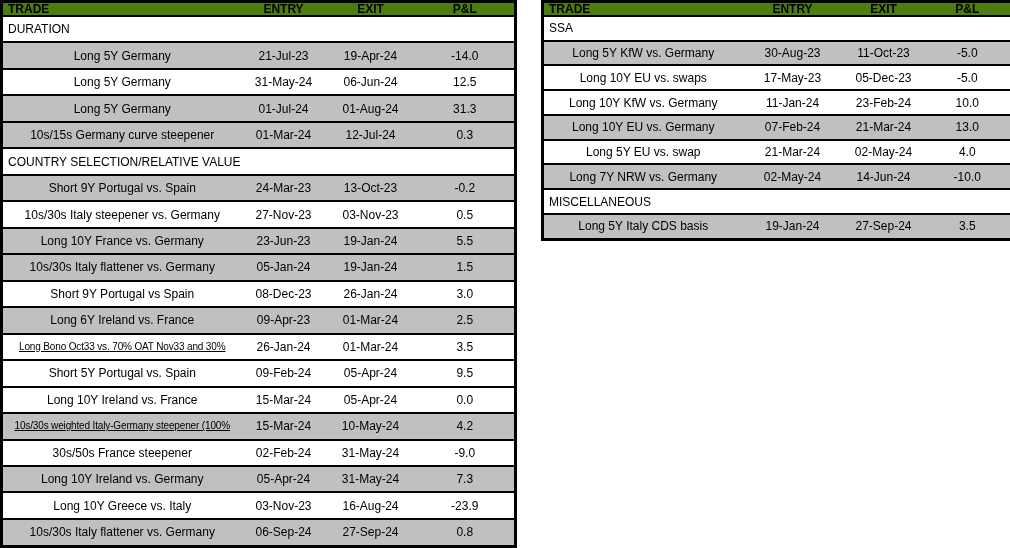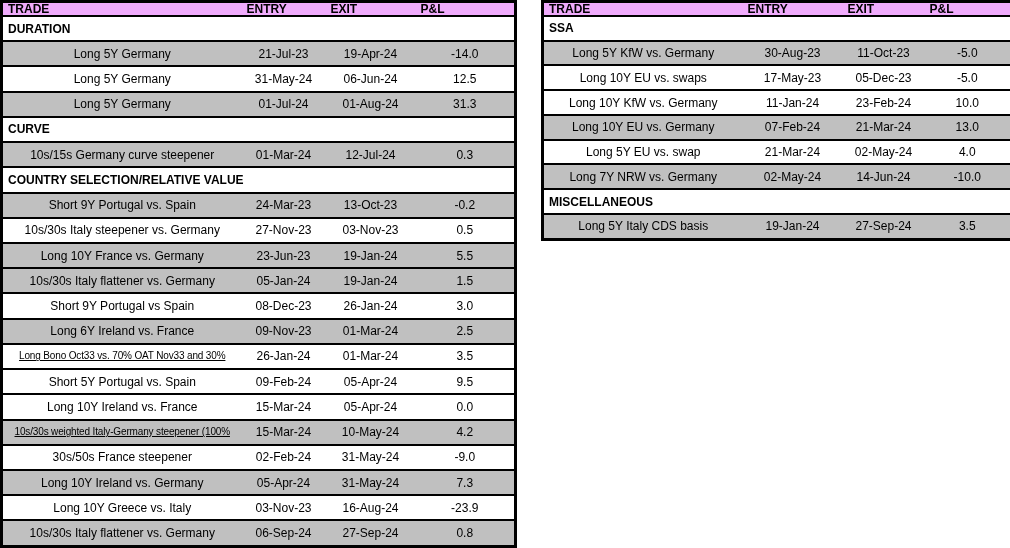--- a/index.html
+++ b/index.html
@@ -7,40 +7,40 @@
     width: 1010px; height: 548px;
     background: #ffffff;
     font-family: "Liberation Sans", sans-serif;
     position: relative;
     color: #000;
   }
   table.trades {
     position: absolute; top: 0;
     border-collapse: collapse;
     table-layout: fixed;
-    background: #f0abfc;
+    background: #4d7c0f;
     border: 3px solid #000;
   }
   table.trades.left  { left: 0;    width: 514px; height: 548px; }
   table.trades.right { left: 541px; width: 469px; height: 241px; }
 
   .trades th, .trades td {
     border-top: 2px solid #000;
     border-bottom: 2px solid #000;
     padding: 0 5px;
     font-size: 12px;
     line-height: 1;
     white-space: nowrap;
     overflow: hidden;
     vertical-align: middle;
   }
-  .trades th { font-weight: bold; text-align: left; }
+  .trades th { font-weight: bold; text-align: center; }
   .trades th.trade { text-align: left; }
   .trades tr.section td {
-    font-weight: bold;
+    font-weight: normal;
     text-align: left;
     background: #ffffff;
   }
   .trades tr.row td.trade { text-align: center; }
   .trades td.num { text-align: center; }
   .trades tr.g td { background: #c0c0c0; }
   .trades tr.w td { background: #ffffff; }
   .trades td.fit { font-size: 10px; letter-spacing: -0.15px; text-decoration: underline; }
 </style>
 </head>
@@ -78,23 +78,20 @@
     <td class="num">31-May-24</td>
     <td class="num">06-Jun-24</td>
     <td class="num">12.5</td>
   </tr>
         <tr class="row g">
     <td class="trade">Long 5Y Germany</td>
     <td class="num">01-Jul-24</td>
     <td class="num">01-Aug-24</td>
     <td class="num">31.3</td>
   </tr>
-        <tr class="section">
-    <td colspan="4">CURVE</td>
-  </tr>
         <tr class="row g">
     <td class="trade">10s/15s Germany curve steepener</td>
     <td class="num">01-Mar-24</td>
     <td class="num">12-Jul-24</td>
     <td class="num">0.3</td>
   </tr>
         <tr class="section">
     <td colspan="4">COUNTRY SELECTION/RELATIVE VALUE</td>
   </tr>
         <tr class="row g">
@@ -122,21 +119,21 @@
     <td class="num">1.5</td>
   </tr>
         <tr class="row w">
     <td class="trade">Short 9Y Portugal vs Spain</td>
     <td class="num">08-Dec-23</td>
     <td class="num">26-Jan-24</td>
     <td class="num">3.0</td>
   </tr>
         <tr class="row g">
     <td class="trade">Long 6Y Ireland vs. France</td>
-    <td class="num">09-Nov-23</td>
+    <td class="num">09-Apr-23</td>
     <td class="num">01-Mar-24</td>
     <td class="num">2.5</td>
   </tr>
         <tr class="row w">
     <td class="trade fit">Long Bono Oct33 vs. 70% OAT Nov33 and 30%</td>
     <td class="num">26-Jan-24</td>
     <td class="num">01-Mar-24</td>
     <td class="num">3.5</td>
   </tr>
         <tr class="row w">

